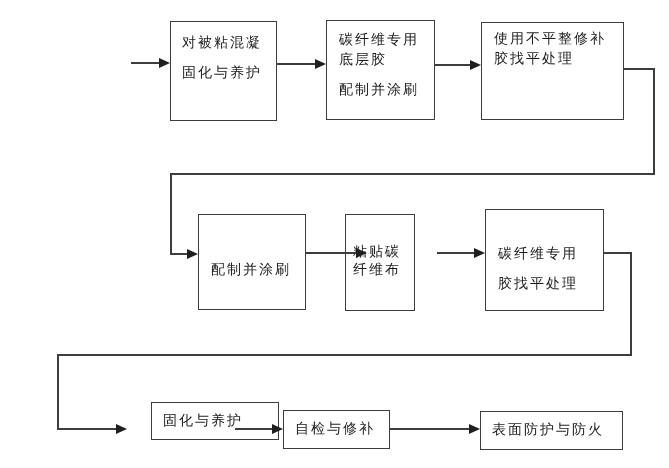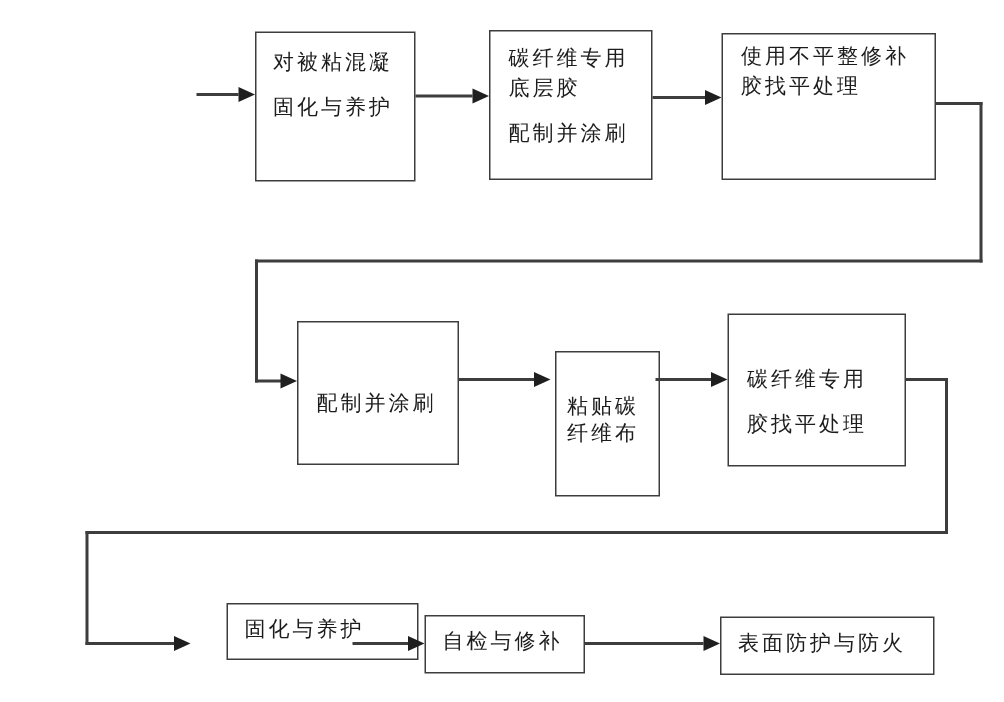--- a/index.html
+++ b/index.html
@@ -21,21 +21,21 @@
     line-height:21px;
   }
   .node .tline{white-space:nowrap;}
   
   #node-plan      {left:12px;  top:13px;  width:119px; height:104px; padding:6px 3px 0 12px; line-height:22px;}
   #node-surface   {left:170px; top:21px;  width:107px; height:100px; padding:5px 3px 0 11px; line-height:30px;}
   #node-primer    {left:326px; top:20px;  width:109px; height:100px; padding:8px 3px 0 12px; line-height:20px;}
   #node-leveling  {left:481px; top:22px;  width:143px; height:98px;  padding:5px 3px 0 12px; line-height:20px;}
   
   #node-impreg    {left:198px; top:214px; width:108px; height:96px;  padding:40px 3px 0 12px; line-height:28px;}
-  #node-paste     {left:370px; top:214px; width:70px;  height:97px;  padding:27px 3px 0 7px;  line-height:18px;margin-top:20px;}
+  #node-paste     {left:345px; top:214px; width:70px;  height:97px;  padding:27px 3px 0 7px;  line-height:18px;}
   #node-topcoat   {left:485px; top:209px; width:119px; height:102px; padding:28px 3px 0 12px; line-height:30px;}
   
   .node.single{display:flex;align-items:center;padding:0 0 2px 11px;}
   #node-curing    {left:127px; top:402px; width:128px; height:38px;margin-left:24px;}
   #node-inspect   {left:283px; top:410px; width:107px; height:39px;}
   #node-protect   {left:480px; top:411px; width:143px; height:39px;}
   .para-gap{margin-top:10px;}
 
   .hline,.vline{position:absolute;background:#3d3d3d;}
   .hline{height:2px;}

